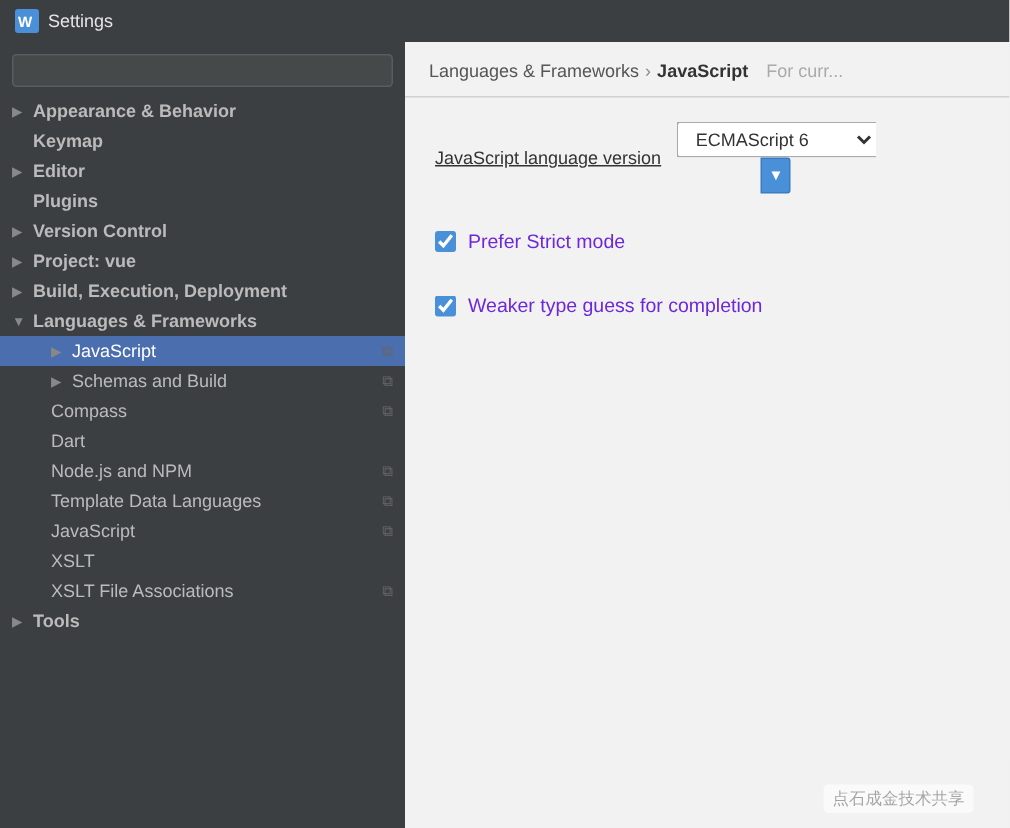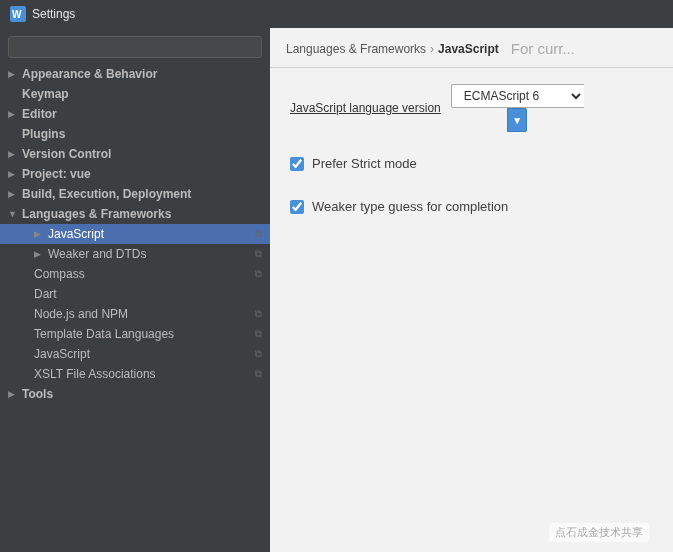--- a/index.html
+++ b/index.html
@@ -136,21 +136,21 @@
     }
     .breadcrumb .separator {
       color: #888;
     }
     .breadcrumb .current {
       font-weight: bold;
       color: #333;
     }
     .breadcrumb .for-curr {
       color: #aaa;
-      font-size: 15px;
+      font-size: 12px;
       margin-left: 8px;
     }
 
     .content-body {
       padding: 16px 20px;
       flex: 1;
       overflow-y: auto;
     }
 
     .setting-row {
@@ -206,21 +206,21 @@
       padding: 6px 0;
     }
     .checkbox-input {
       width: 14px;
       height: 14px;
       accent-color: #4a90d9;
       cursor: pointer;
     }
     .checkbox-label {
       font-size: 13px;
-      color: #404040;
+      color: #6d28d9;
     }
 
     .watermark {
       position: absolute;
       bottom: 10px;
       right: 24px;
       font-size: 11px;
       color: rgba(0,0,0,0.35);
       background: rgba(255,255,255,0.6);
       padding: 2px 6px;
@@ -277,21 +277,21 @@
           <span class="arrow">▼</span>
           <span class="item-label">Languages &amp; Frameworks</span>
         </li>
         <li class="nav-item active indent-2">
           <span class="arrow">▶</span>
           <span class="item-label">JavaScript</span>
           <span class="copy-icon">⧉</span>
         </li>
         <li class="nav-item indent-2">
           <span class="arrow">▶</span>
-          <span class="item-label">Weaker and DTDs</span>
+          <span class="item-label">Schemas and Build</span>
           <span class="copy-icon">⧉</span>
         </li>
         <li class="nav-item indent-2b">
           <span class="arrow"></span>
           <span class="item-label">Compass</span>
           <span class="copy-icon">⧉</span>
         </li>
         <li class="nav-item indent-2b">
           <span class="arrow"></span>
           <span class="item-label">Dart</span>
@@ -303,20 +303,24 @@
         </li>
         <li class="nav-item indent-2b">
           <span class="arrow"></span>
           <span class="item-label">Template Data Languages</span>
           <span class="copy-icon">⧉</span>
         </li>
         <li class="nav-item indent-2b">
           <span class="arrow"></span>
           <span class="item-label">JavaScript</span>
           <span class="copy-icon">⧉</span>
+        </li>
+        <li class="nav-item indent-2b">
+          <span class="arrow"></span>
+          <span class="item-label">XSLT</span>
         </li>
         <li class="nav-item indent-2b">
           <span class="arrow"></span>
           <span class="item-label">XSLT File Associations</span>
           <span class="copy-icon">⧉</span>
         </li>
         <li class="nav-item bold-item has-arrow">
           <span class="arrow">▶</span>
           <span class="item-label">Tools</span>
         </li>

